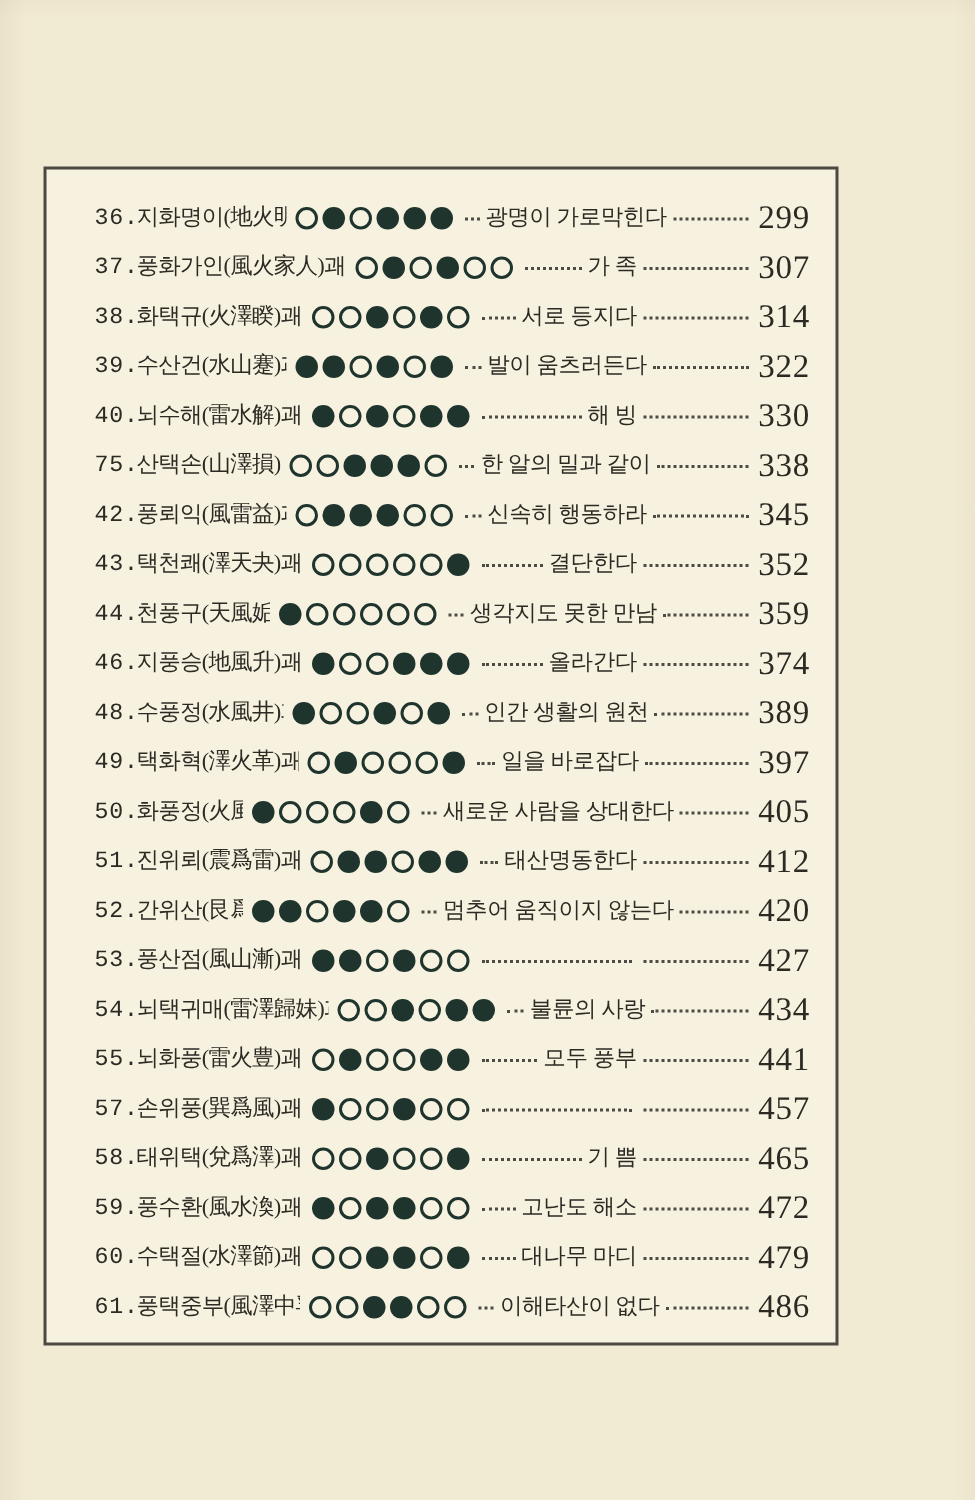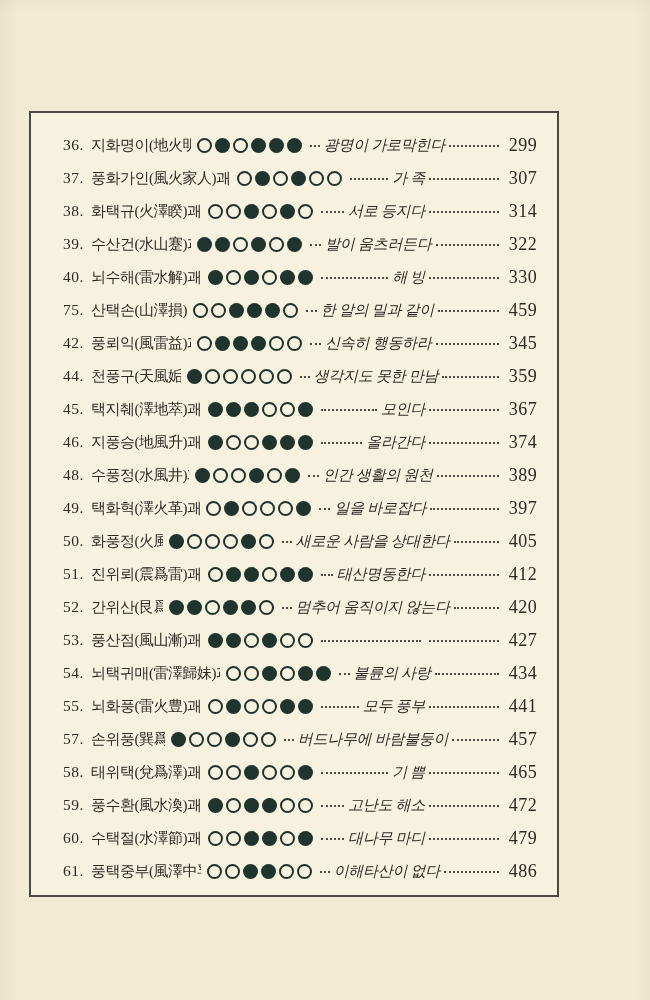--- a/index.html
+++ b/index.html
@@ -36,38 +36,38 @@
     padding:21px 17px 13px 32px;
     display:flex;flex-direction:column;justify-content:space-between;
   }
   .row{
     display:flex;align-items:center;
     font-size:15px;line-height:22px;height:22px;
     white-space:nowrap;
   }
   .no{
     flex:none;width:28px;letter-spacing:0.5px;
-    font-family:Liberation Serif, serif;
+    font-family:Liberation Mono, monospace;
     font-size:15.5px;
   }
   .label{flex:0 1 auto;overflow:hidden;white-space:pre;letter-spacing:-0.5px;}
   .circles{display:flex;gap:3px;margin:0 8px 0 6px;flex:none;align-items:center;}
   .circle{width:15px;height:15px;border-radius:50%;box-sizing:border-box;flex:none;}
   .circle.filled{background:var(--circle-color);}
   .circle.empty{border:2px solid var(--circle-color);background:transparent;}
   .leader{
     height:0;border-bottom:2px dotted var(--leader-color);
     transform:translateY(1px);align-self:center;
   }
   .lead1{flex:1 1 12px;min-width:10px;margin-right:4px;}
   .lead2{flex:0 1 70px;min-width:18px;margin-left:4px;}
-  .desc{flex:none;white-space:pre;letter-spacing:-0.3px;font-style:italic;}
+  .desc{flex:none;white-space:pre;letter-spacing:-0.3px;}
   .pageno{
     flex:none;min-width:34px;text-align:center;margin-left:7px;
-    font-size:18px;letter-spacing:0.5px;
+    font-size:22px;letter-spacing:0.5px;
   }
 </style>
 </head>
 <body>
 
 <div class="scan-vignette"></div>
 
 <div class="frame">
   <div class="toc" id="toc-list">
       <div class="row">
@@ -157,71 +157,71 @@
           <span class="circle empty"></span>
           <span class="circle empty"></span>
           <span class="circle filled"></span>
           <span class="circle filled"></span>
           <span class="circle filled"></span>
           <span class="circle empty"></span>
         </span>
     <span class="leader lead1"></span>
     <span class="desc">한 알의 밀과 같이</span>
     <span class="leader lead2"></span>
-    <span class="pageno">459</span>
+    <span class="pageno">338</span>
   </div>
       <div class="row">
     <span class="no">42.</span>
     <span class="label">풍뢰익(風雷益)괘</span>
     <span class="circles">
           <span class="circle empty"></span>
           <span class="circle filled"></span>
           <span class="circle filled"></span>
           <span class="circle filled"></span>
           <span class="circle empty"></span>
           <span class="circle empty"></span>
         </span>
     <span class="leader lead1"></span>
     <span class="desc">신속히 행동하라</span>
     <span class="leader lead2"></span>
     <span class="pageno">345</span>
   </div>
       <div class="row">
+    <span class="no">43.</span>
+    <span class="label">택천쾌(澤天夬)괘</span>
+    <span class="circles">
+          <span class="circle empty"></span>
+          <span class="circle empty"></span>
+          <span class="circle empty"></span>
+          <span class="circle empty"></span>
+          <span class="circle empty"></span>
+          <span class="circle filled"></span>
+        </span>
+    <span class="leader lead1"></span>
+    <span class="desc">결단한다</span>
+    <span class="leader lead2"></span>
+    <span class="pageno">352</span>
+  </div>
+      <div class="row">
     <span class="no">44.</span>
     <span class="label">천풍구(天風姤)괘</span>
     <span class="circles">
           <span class="circle filled"></span>
           <span class="circle empty"></span>
           <span class="circle empty"></span>
           <span class="circle empty"></span>
           <span class="circle empty"></span>
           <span class="circle empty"></span>
         </span>
     <span class="leader lead1"></span>
     <span class="desc">생각지도 못한 만남</span>
     <span class="leader lead2"></span>
     <span class="pageno">359</span>
   </div>
       <div class="row">
-    <span class="no">45.</span>
-    <span class="label">택지췌(澤地萃)괘</span>
-    <span class="circles">
-          <span class="circle filled"></span>
-          <span class="circle filled"></span>
-          <span class="circle filled"></span>
-          <span class="circle empty"></span>
-          <span class="circle empty"></span>
-          <span class="circle filled"></span>
-        </span>
-    <span class="leader lead1"></span>
-    <span class="desc">모인다</span>
-    <span class="leader lead2"></span>
-    <span class="pageno">367</span>
-  </div>
-      <div class="row">
     <span class="no">46.</span>
     <span class="label">지풍승(地風升)괘</span>
     <span class="circles">
           <span class="circle filled"></span>
           <span class="circle empty"></span>
           <span class="circle empty"></span>
           <span class="circle filled"></span>
           <span class="circle filled"></span>
           <span class="circle filled"></span>
         </span>
@@ -362,21 +362,20 @@
     <span class="label">손위풍(巽爲風)괘</span>
     <span class="circles">
           <span class="circle filled"></span>
           <span class="circle empty"></span>
           <span class="circle empty"></span>
           <span class="circle filled"></span>
           <span class="circle empty"></span>
           <span class="circle empty"></span>
         </span>
     <span class="leader lead1"></span>
-    <span class="desc">버드나무에 바람불둥이</span>
     <span class="leader lead2"></span>
     <span class="pageno">457</span>
   </div>
       <div class="row">
     <span class="no">58.</span>
     <span class="label">태위택(兌爲澤)괘</span>
     <span class="circles">
           <span class="circle empty"></span>
           <span class="circle empty"></span>
           <span class="circle filled"></span>

